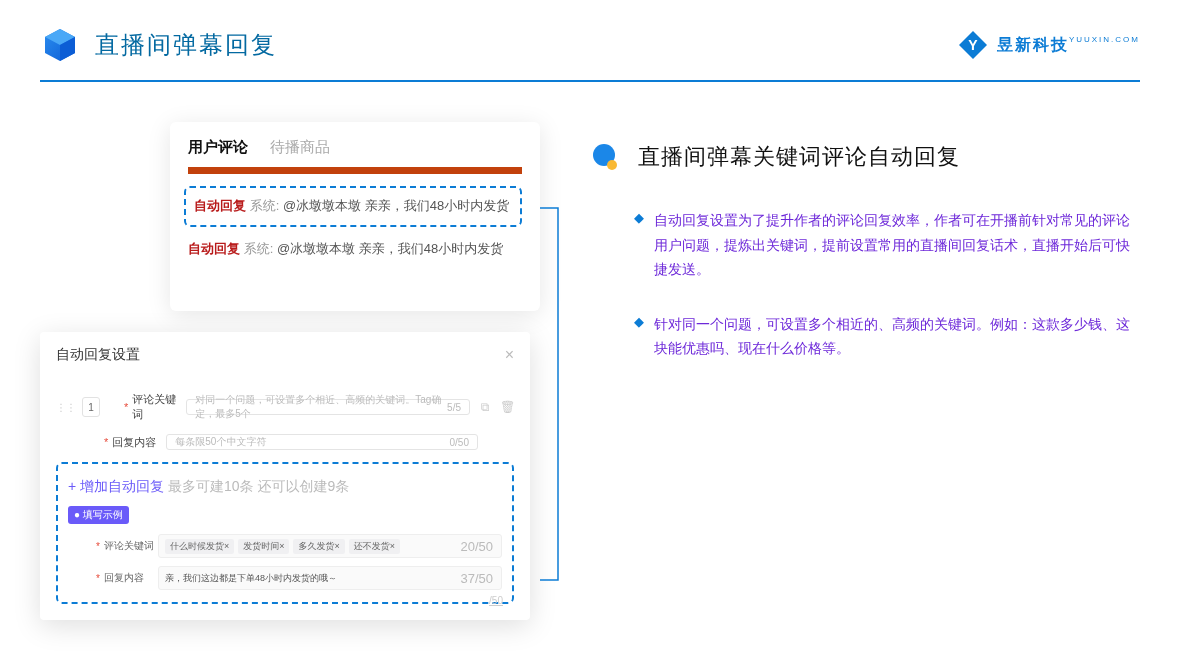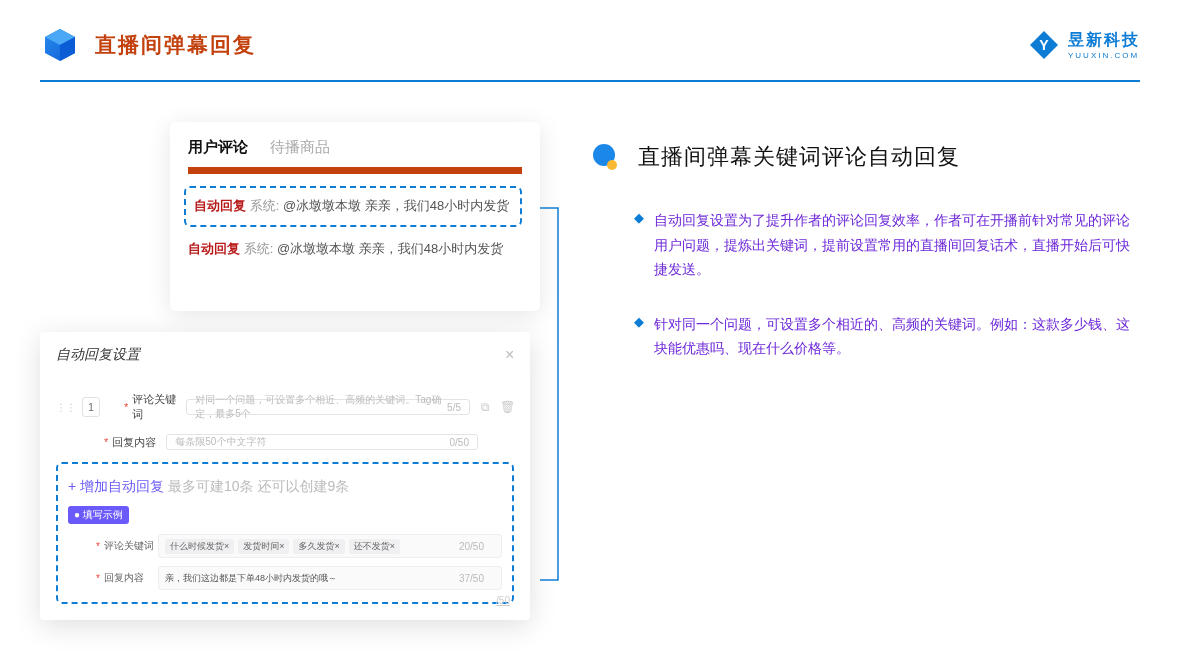--- a/index.html
+++ b/index.html
@@ -1,66 +1,66 @@
 <!DOCTYPE html>
 <html><head>
 <meta charset="utf-8">
 <style>
 * { margin: 0; padding: 0; box-sizing: border-box; }
 body { width: 1180px; height: 664px; font-family: "Microsoft YaHei", "PingFang SC", sans-serif; background: #fff; position: relative; overflow: hidden; }
 
 
 .header { display: flex; align-items: center; padding: 25px 40px 15px 40px; }
 .header-icon { width: 40px; height: 40px; margin-right: 15px; }
-.header-title { font-size: 21px; font-weight: 700; color: #c2410c; letter-spacing: 2px; }
+.header-title { font-size: 24px; font-weight: 400; color: #0369a1; letter-spacing: 2px; }
 .header-logo { margin-left: auto; display: flex; align-items: center; gap: 8px; }
 .logo-icon { width: 32px; height: 32px; }
-.logo-text { display: flex; flex-direction: column; }
+.logo-text { display: flex; flex-direction: row; }
 .logo-main { font-size: 16px; font-weight: 600; color: #0c7cd5; letter-spacing: 2px; }
 .logo-sub { font-size: 8px; color: #0c7cd5; letter-spacing: 2px; }
 .header-rule { height: 2px; background: #0c7cd5; margin: 0 40px; }
 
 
 .main { display: flex; padding: 40px 40px 20px 40px; gap: 60px; }
 .left-col { width: 490px; position: relative; }
 .right-col { flex: 1; padding-top: 20px; }
 
 
 .chat-card { position: absolute; left: 130px; top: 0; width: 370px; background: #fff; border-radius: 6px; box-shadow: 0 4px 24px rgba(0,0,0,0.10); padding: 16px 18px 40px 18px; }
 .chat-tabs { display: flex; gap: 22px; font-size: 15px; color: #aaa; border-bottom: 7px solid #c2410c; padding-bottom: 10px; margin-bottom: 12px; }
 .chat-tab.active { color: #111; font-weight: 700; }
 .comment { font-size: 13px; color: #555; line-height: 1.9; margin-bottom: 10px; }
 .comment .auto-tag { color: #b91c1c; font-weight: 600; }
 .comment .sys { color: #999; }
 .comment.highlighted { border: 2px dashed #0c7cd5; border-radius: 6px; padding: 6px 8px; margin-left: -4px; position: relative; }
 
 
 .settings-card { position: absolute; left: 0; top: 210px; width: 490px; background: #fff; border-radius: 4px; box-shadow: 0 6px 28px rgba(0,0,0,0.13); padding: 14px 16px 16px 16px; }
-.settings-head { display: flex; align-items: flex-start; font-size: 14px; color: #333; padding-bottom: 10px; margin-bottom: 18px; font-style: italic; }
+.settings-head { display: flex; align-items: flex-start; font-size: 14px; color: #333; padding-bottom: 10px; margin-bottom: 18px; }
 .settings-close { margin-left: auto; color: #bbb; font-size: 16px; cursor: pointer; }
 .form-row { display: flex; align-items: center; margin-bottom: 12px; font-size: 11px; }
 .fr-idx { width: 18px; height: 20px; border: 1px solid #e2e2e2; border-radius: 3px; font-size: 10px; display: flex; align-items: center; justify-content: center; color: #666; margin-right: 6px; }
 .fr-handle { color: #ccc; font-size: 10px; margin-right: 6px; }
 .fr-req { color: #e74c3c; margin-right: 4px; }
 .fr-label { color: #444; width: 54px; font-size: 11px; }
 .fr-input { flex: 1; height: 16px; border: 1px solid #e4e4e4; border-radius: 3px; padding: 0 8px; display: flex; align-items: center; position: relative; font-size: 10px; color: #bbb; }
 .fr-count { position: absolute; right: 8px; color: #bbb; font-size: 10px; }
 .fr-copy, .fr-del { color: #ccc; font-size: 12px; margin-left: 8px; width: 14px; text-align: center; }
 .add-link { color: #6a5af9; font-size: 14px; margin: 6px 0 8px 0; }
 .add-link .hint { color: #bbb; }
 .example-badge { display: inline-block; background: #6a5af9; color: #fff; font-size: 10px; padding: 2px 6px; border-radius: 3px; margin-bottom: 10px; }
 .example-row { display: flex; align-items: center; margin-bottom: 8px; font-size: 10px; }
 .ex-label { color: #666; width: 54px; }
 .ex-box { flex: 1; height: 24px; border: 1px solid #eee; border-radius: 3px; background: #fafafa; display: flex; align-items: center; padding: 0 6px; gap: 4px; position: relative; }
 .ex-tag { background: #f0f0f2; padding: 1px 5px; border-radius: 2px; color: #666; font-size: 9px; }
 .ex-text { color: #555; font-size: 9px; }
-.ex-count { position: absolute; right: 17px; color: #bbb; font-size: 10px; }
+.ex-count { position: absolute; right: 8px; color: #bbb; font-size: 13px; }
 .dashed-wrap { border: 2px dashed #0c7cd5; border-radius: 6px; padding: 8px 10px 4px 10px; position: relative; }
 .dashed-wrap::after { content: ""; position: absolute; right: -30px; top: 50%; width: 20px; height: 20px; }
-.orphan-count { position: absolute; right: 20px; bottom: 14px; color: #ccc; font-size: 10px; text-decoration: underline; }
+.orphan-count { position: absolute; right: 27px; bottom: 14px; color: #ccc; font-size: 10px; text-decoration: underline; }
 
 
 .connector { position: absolute; left: 500px; top: 78px; width: 30px; height: 390px; pointer-events: none; }
 
 
 .section-head { display: flex; align-items: center; gap: 20px; margin-bottom: 36px; }
 .section-icon { width: 28px; height: 28px; }
 .section-title { font-size: 22px; font-weight: 500; color: #111; letter-spacing: 1px; }
 .bullet { display: flex; gap: 10px; margin-bottom: 30px; padding-left: 44px; }
 .bullet-marker { color: #0c7cd5; font-size: 13px; margin-top: 2px; }

